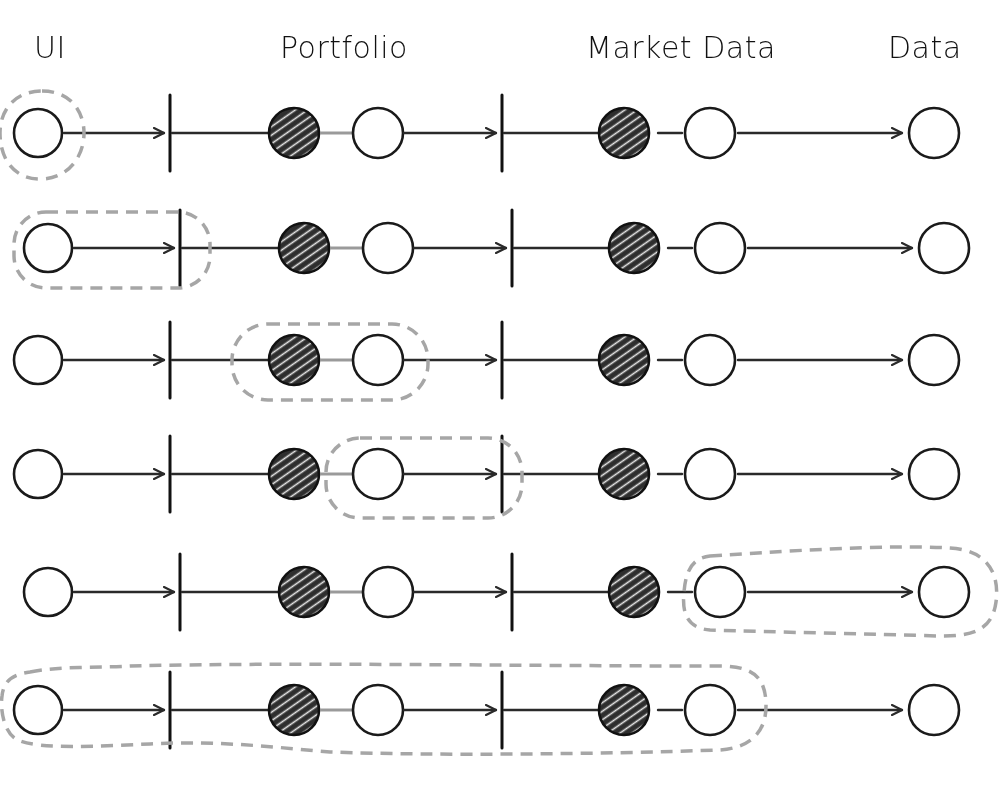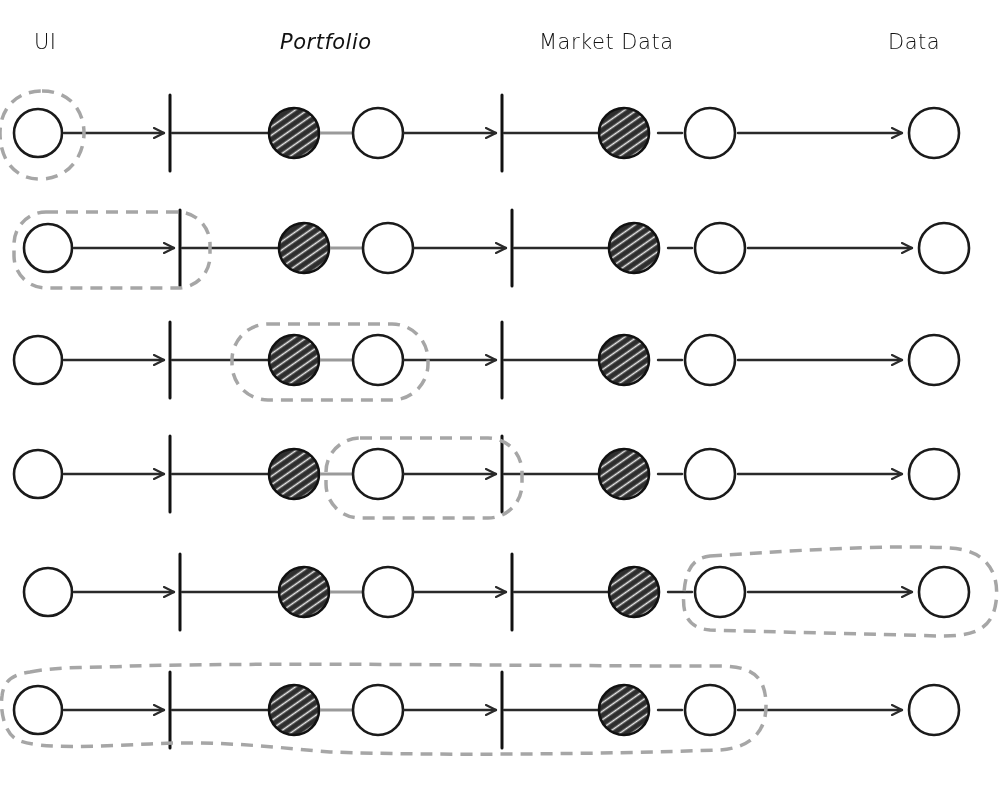--- a/index.html
+++ b/index.html
@@ -1,31 +1,31 @@
 <!DOCTYPE html>
 <html><head>
 <meta charset="utf-8">
 <style>
   html, body { margin: 0; padding: 0; background: #ffffff; }
   body { width: 1000px; height: 800px; overflow: hidden; position: relative; font-family: "DejaVu Sans", sans-serif; }
-  .header-label { position: absolute; top: 30px; font-size: 21px; color: #111; letter-spacing: 0.5px; font-family: "DejaVu Sans", sans-serif; font-weight: 300; }
+  .header-label { position: absolute; top: 30px; font-size: 30px; color: #111; letter-spacing: 0.5px; font-family: "DejaVu Sans", sans-serif; font-weight: 300; }
   svg.diagram { position: absolute; left: 0; top: 0; }
   .node-open { fill: #ffffff; stroke: #1a1a1a; stroke-width: 2.6; }
   .hatch { stroke: #e8e8e8; stroke-width: 1.6; }
   .edge { stroke: #2a2a2a; stroke-width: 2.4; fill: none; stroke-linecap: round; }
   .edge-grey { stroke: #9a9a9a; stroke-width: 3; fill: none; }
   .boundary { stroke: #111; stroke-width: 3; stroke-linecap: round; }
   .highlight { fill: none; stroke: #a6a6a6; stroke-width: 3.5; stroke-dasharray: 12 8; }
 </style>
 </head>
 <body>
 
 <div class="header-label" style="left:34px;">UI</div>
-<div class="header-label" style="left:280px;font-style:italic;">Portfolio</div>
-<div class="header-label" style="left:539px;">Market Data</div>
+<div class="header-label" style="left:280px;">Portfolio</div>
+<div class="header-label" style="left:586px;">Market Data</div>
 <div class="header-label" style="left:888px;">Data</div>
 
 <svg class="diagram" width="1000" height="800" viewBox="0 0 1000 800">
   <defs>
     <pattern id="hatchp" patternUnits="userSpaceOnUse" width="7" height="7" patternTransform="rotate(-35)">
       <rect width="7" height="7" fill="#2e2e2e"></rect>
       <line x1="0" y1="3.5" x2="7" y2="3.5" class="hatch"></line>
     </pattern>
     <marker id="arrow" viewBox="0 0 12 12" refX="11" refY="6" markerWidth="12" markerHeight="12" orient="auto" markerUnits="userSpaceOnUse">
       <path d="M1,1 L11,6 L1,11" fill="none" stroke="#2a2a2a" stroke-width="2.2" stroke-linecap="round"></path>

